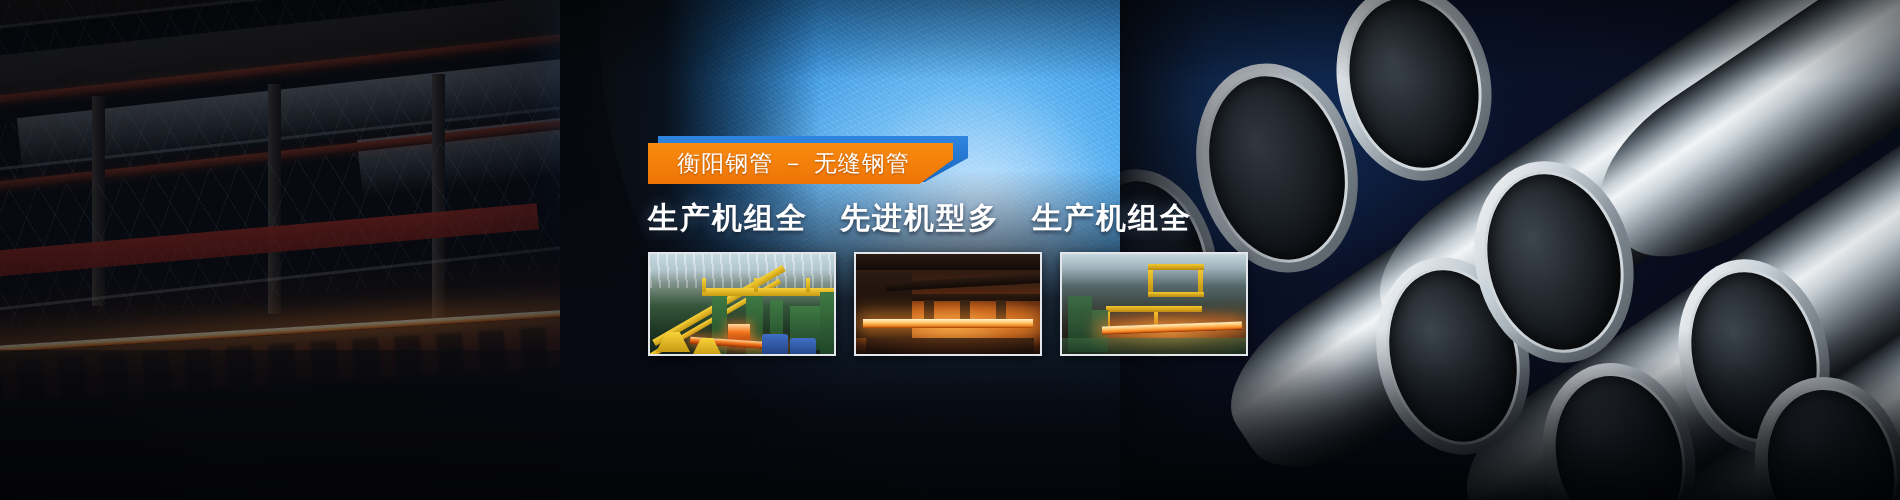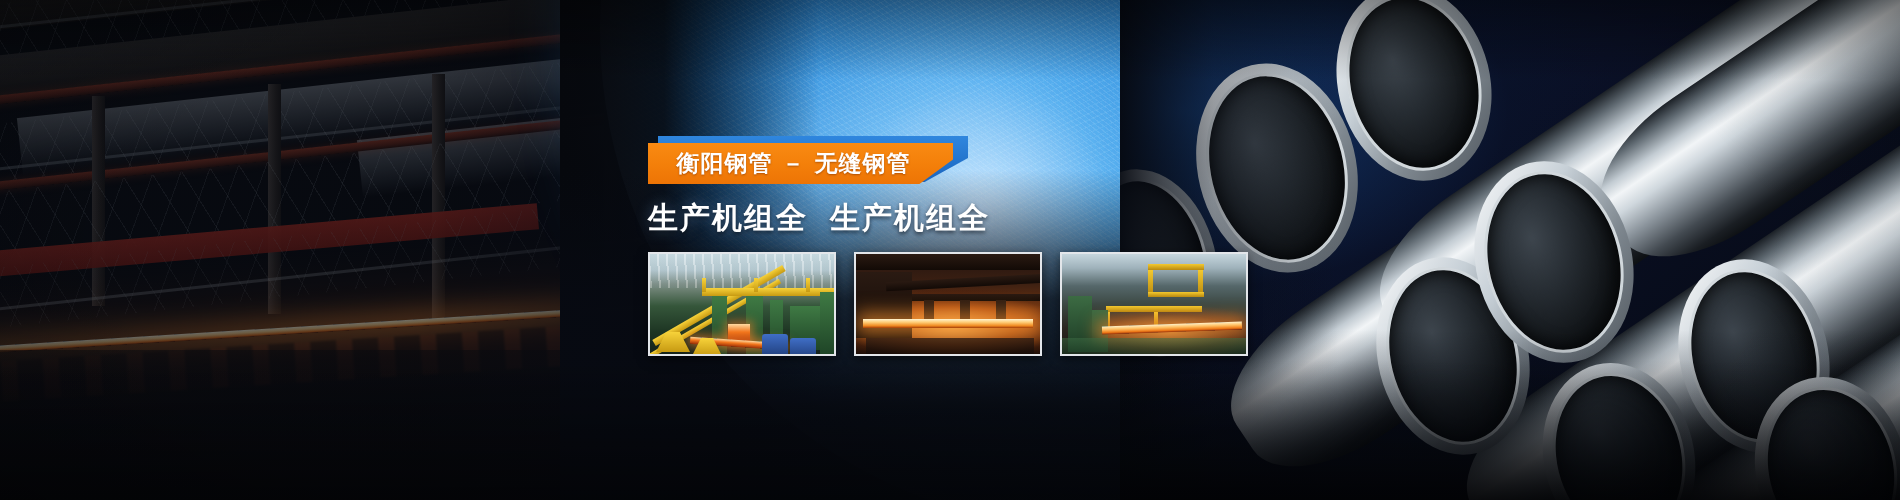--- a/index.html
+++ b/index.html
@@ -194,34 +194,34 @@
   #badge-orange {
     position:absolute; left:0; top:7px;
     width:305px; height:41px;
     background:linear-gradient(180deg,#f98a12 0%, #f4800a 50%, #ed7405 100%);
     clip-path:polygon(0 0, 100% 0, 100% 40%, 89% 100%, 0 100%);
     display:flex; align-items:center; justify-content:center;
   }
   #badge-text {
     color:#ffffff;
     font-size:23px;
-    font-weight:bold;
+    font-weight:normal;
     letter-spacing:1px;
     white-space:nowrap;
     padding-right:14px;
     text-shadow:0 1px 2px rgba(120,45,0,.55);
     font-family:"DejaVu Sans","Liberation Sans", sans-serif;
   }
 
   
   #headline {
     position:absolute; left:648px; top:196px;
     width:700px; height:44px;
     display:flex; align-items:center;
-    gap:22px;
+    gap:32px;
   }
   #headline .hl-item {
     color:#ffffff;
     font-size:30px;
     font-weight:bold;
     letter-spacing:2px;
     white-space:nowrap;
     text-shadow:0 0 14px rgba(120,170,230,.45), 0 2px 4px rgba(0,0,0,.75);
     font-family:"DejaVu Sans","Liberation Sans", sans-serif;
   }
@@ -401,20 +401,21 @@
 
     <div id="badge-wrap">
       <div id="badge-blue"></div>
       <div id="badge-orange">
         <span id="badge-text">衡阳钢管 － 无缝钢管</span>
       </div>
     </div>
 
     <div id="headline">
       <span class="hl-item">生产机组全</span>
+      <span class="hl-item">先进机型多</span>
       <span class="hl-item">生产机组全</span>
     </div>
 
     <div id="thumbs">
 
       <div class="thumb">
         <div class="ph ph-mill">
           <div class="roof"></div>
           <div class="beam-y" style="left:-6px; top:48px; width:150px; height:7px; transform:rotate(-30deg);"></div>
           <div class="beam-y" style="left:-10px; top:62px; width:150px; height:5px; transform:rotate(-30deg);"></div>

